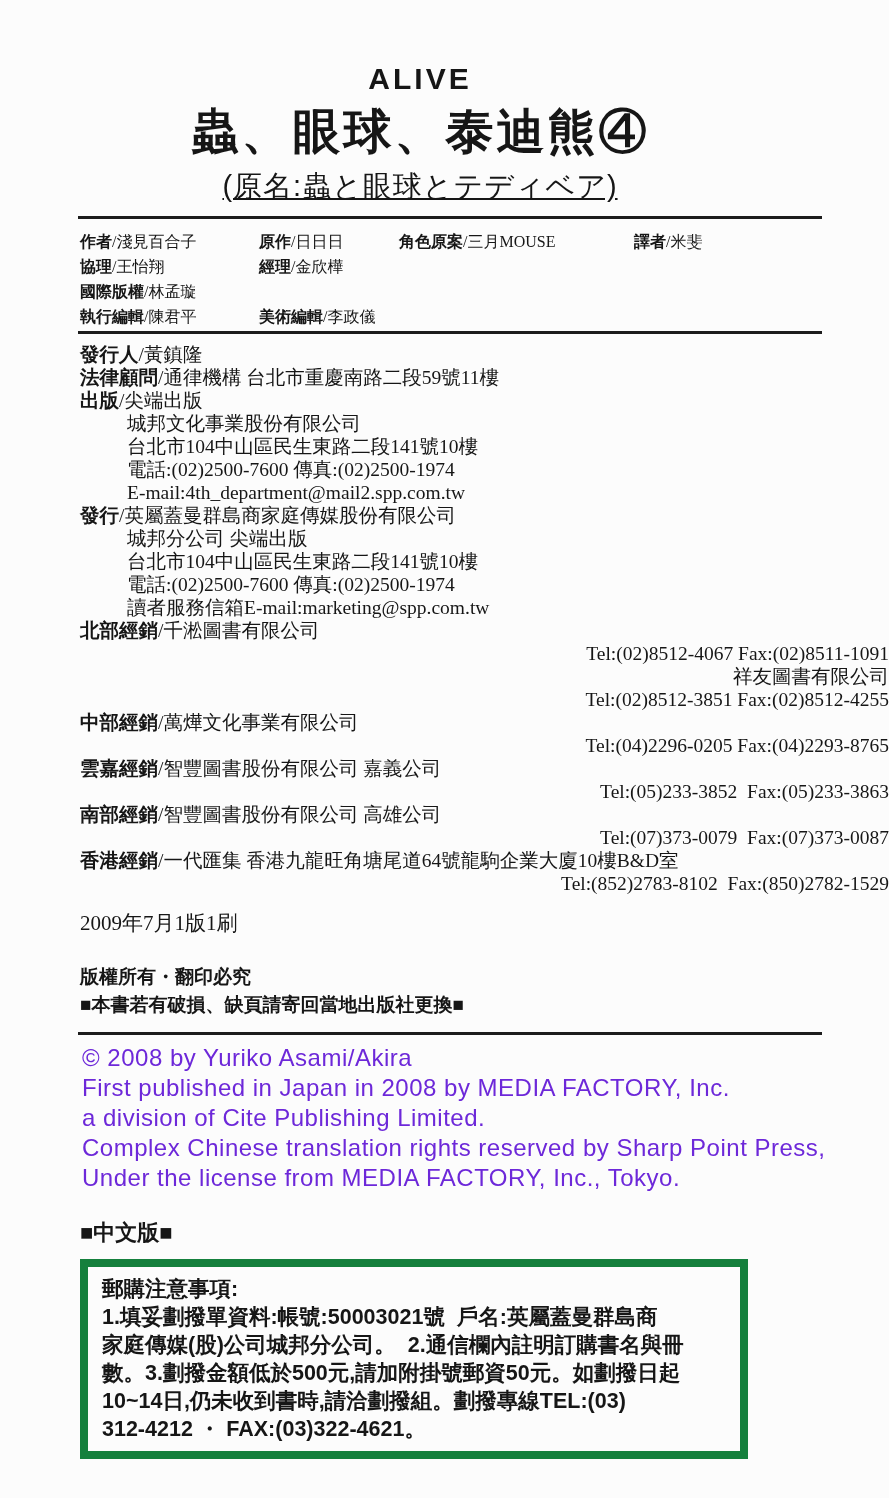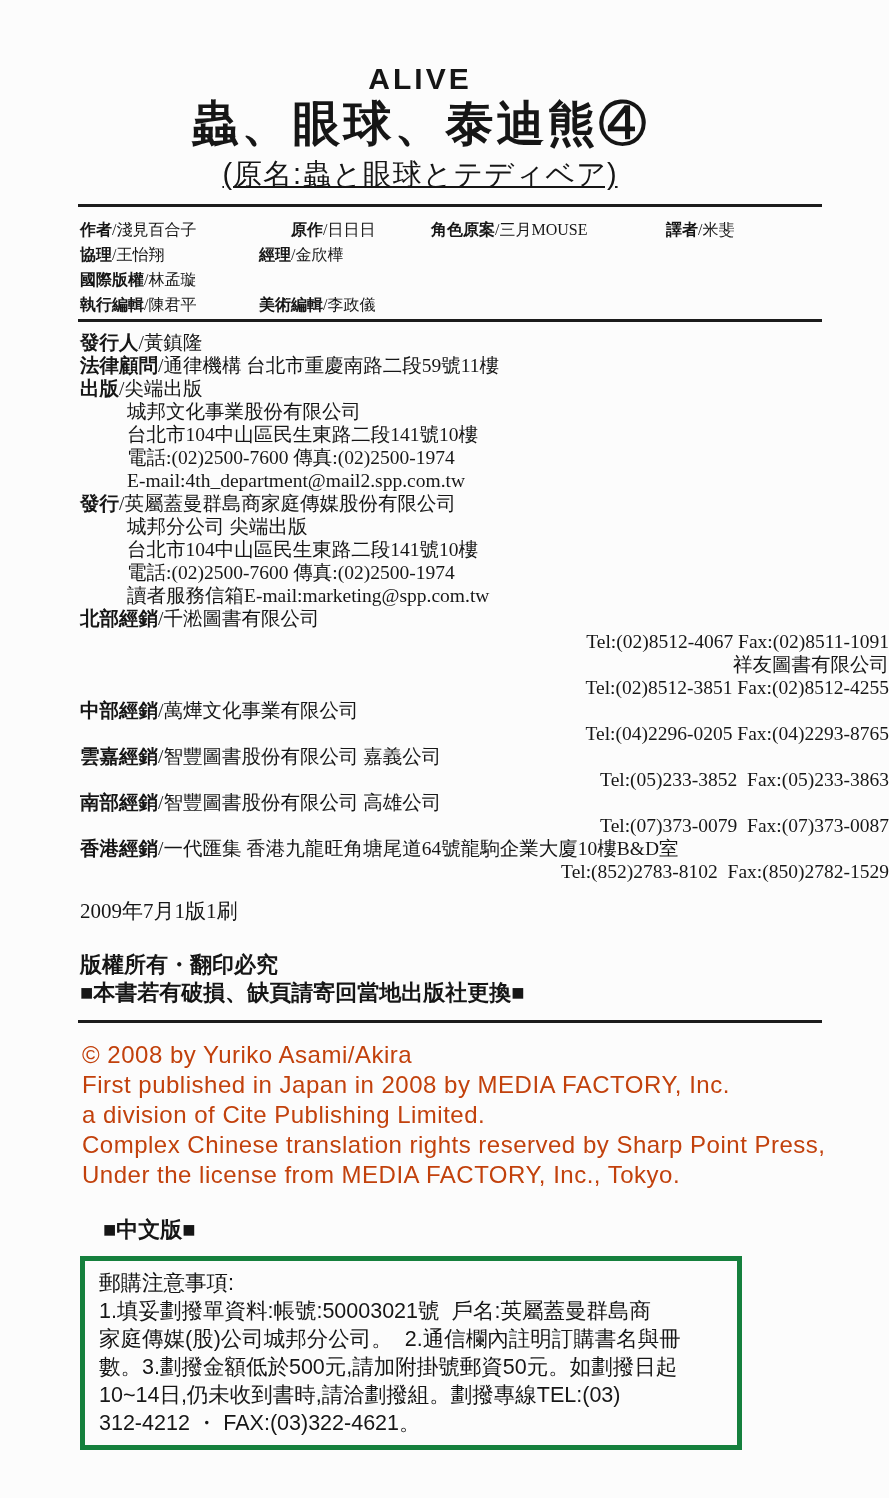--- a/index.html
+++ b/index.html
@@ -6,57 +6,57 @@
   body{
     width:889px;height:1498px;
     background:#fcfcfc;color:#161616;
     font-family:"Liberation Sans",sans-serif;
     overflow:hidden;
   }
   .page{padding:62px 0 0 80px;}
 
   .title-wrap{width:680px;text-align:center;}
   .series{font-size:30px;font-weight:600;letter-spacing:3px;line-height:34px;}
-  .book-title{margin:0;font-size:48px;font-weight:800;letter-spacing:3px;line-height:56px;}
+  .book-title{margin:8px;font-size:48px;font-weight:800;letter-spacing:3px;line-height:56px;}
   .orig-title{margin-top:4px;font-size:29px;font-weight:500;letter-spacing:1px;line-height:36px;text-decoration:underline;}
 
   .rule{width:744px;height:3px;background:#1c1c1c;margin:12px 0 0 -2px;}
   .rule.r2{margin-top:2px;}
   .rule.r3{margin-top:13px;}
 
   .credits{margin-top:10px;font-size:16px;line-height:25px;}
   .c-row{display:flex;white-space:pre;}
   .c-cell{flex:0 0 auto;padding-right:6px;}
   .c1{min-width:173px;}
-  .c2{min-width:134px;margin-left:32px;}
+  .c2{min-width:134px;}
   .c3{min-width:229px;}
   .lbl{font-weight:700;}
   .val{font-family:"Liberation Serif",serif;font-weight:400;}
 
   .pub{margin-top:9px;font-size:19.5px;line-height:22px;}
   .pline{white-space:pre;}
   .plbl{font-weight:700;}
   .pval{font-family:"Liberation Serif",serif;}
   .ind1{padding-left:47px;}
   .ind2{padding-left:72px;text-align:right;}
 
   .edition{margin-top:16px;font-family:"Liberation Serif",serif;font-size:21px;line-height:24px;}
-  .bold-note{font-weight:700;font-size:22px;line-height:28px;white-space:pre;}
+  .bold-note{font-weight:700;font-size:19px;line-height:28px;white-space:pre;}
   .bold-note.first{margin-top:28px;}
 
-  .en-block{margin:17px 0 0 2px;font-size:24px;line-height:30px;letter-spacing:.5px;color:#c2410c;}
+  .en-block{margin:8px 0 0 2px;font-size:24px;line-height:30px;letter-spacing:.5px;color:#6d28d9;}
   .en-line{white-space:pre;}
 
-  .cn-label{margin-top:26px;font-weight:700;font-size:22px;line-height:28px;margin-left:23px;}
+  .cn-label{margin-top:26px;font-weight:700;font-size:22px;line-height:28px;}
 
   .mail-box{
     margin-top:12px;width:624px;
-    border:5px solid #15803d;
+    border:8px solid #15803d;
     padding:8px 14px;
-    font-size:21.5px;line-height:28px;font-weight:400;
+    font-size:21.5px;line-height:28px;font-weight:700;
     overflow:hidden;
   }
   .mline{white-space:pre;}
 </style>
 </head>
 <body>
 
 <div class="page">
 
   <div class="title-wrap">

